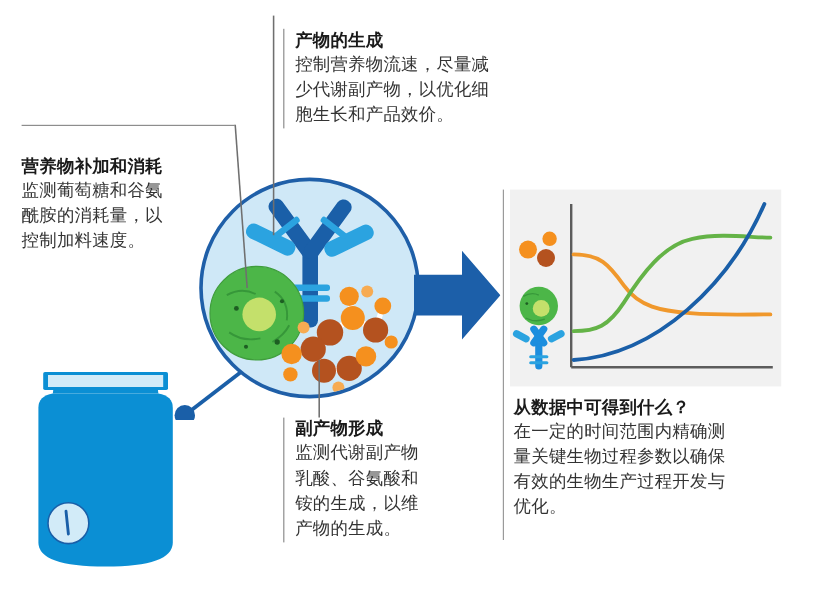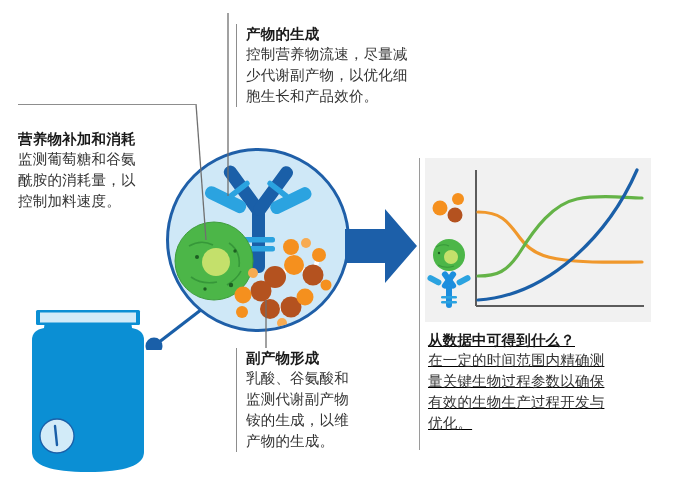--- a/index.html
+++ b/index.html
@@ -56,21 +56,20 @@
     top: 348px;
     width: 160px;
     padding-left: 9px;
     border-left: 1.3px solid #8d8d8d;
   }
   
   #callout-insight {
     left: 428px;
     top: 330px;
     width: 262px;
-    text-decoration: underline;
   }
   
   #right-panel {
     position: absolute;
     left: 425px;
     top: 158px;
     width: 226px;
     height: 164px;
     background: #f1f1f1;
   }
@@ -258,22 +257,22 @@
     <div class="callout-body">
       <div>控制营养物流速，尽量减</div>
       <div>少代谢副产物，以优化细</div>
       <div>胞生长和产品效价。</div>
     </div>
   </div>
 
   <div class="callout" id="callout-byproduct">
     <div class="callout-title">副产物形成</div>
     <div class="callout-body">
+      <div>监测代谢副产物</div>
       <div>乳酸、谷氨酸和</div>
-      <div>监测代谢副产物</div>
       <div>铵的生成，以维</div>
       <div>产物的生成。</div>
     </div>
   </div>
 
   <div class="callout" id="callout-insight">
     <div class="callout-title">从数据中可得到什么？</div>
     <div class="callout-body">
       <div>在一定的时间范围内精确测</div>
       <div>量关键生物过程参数以确保</div>

